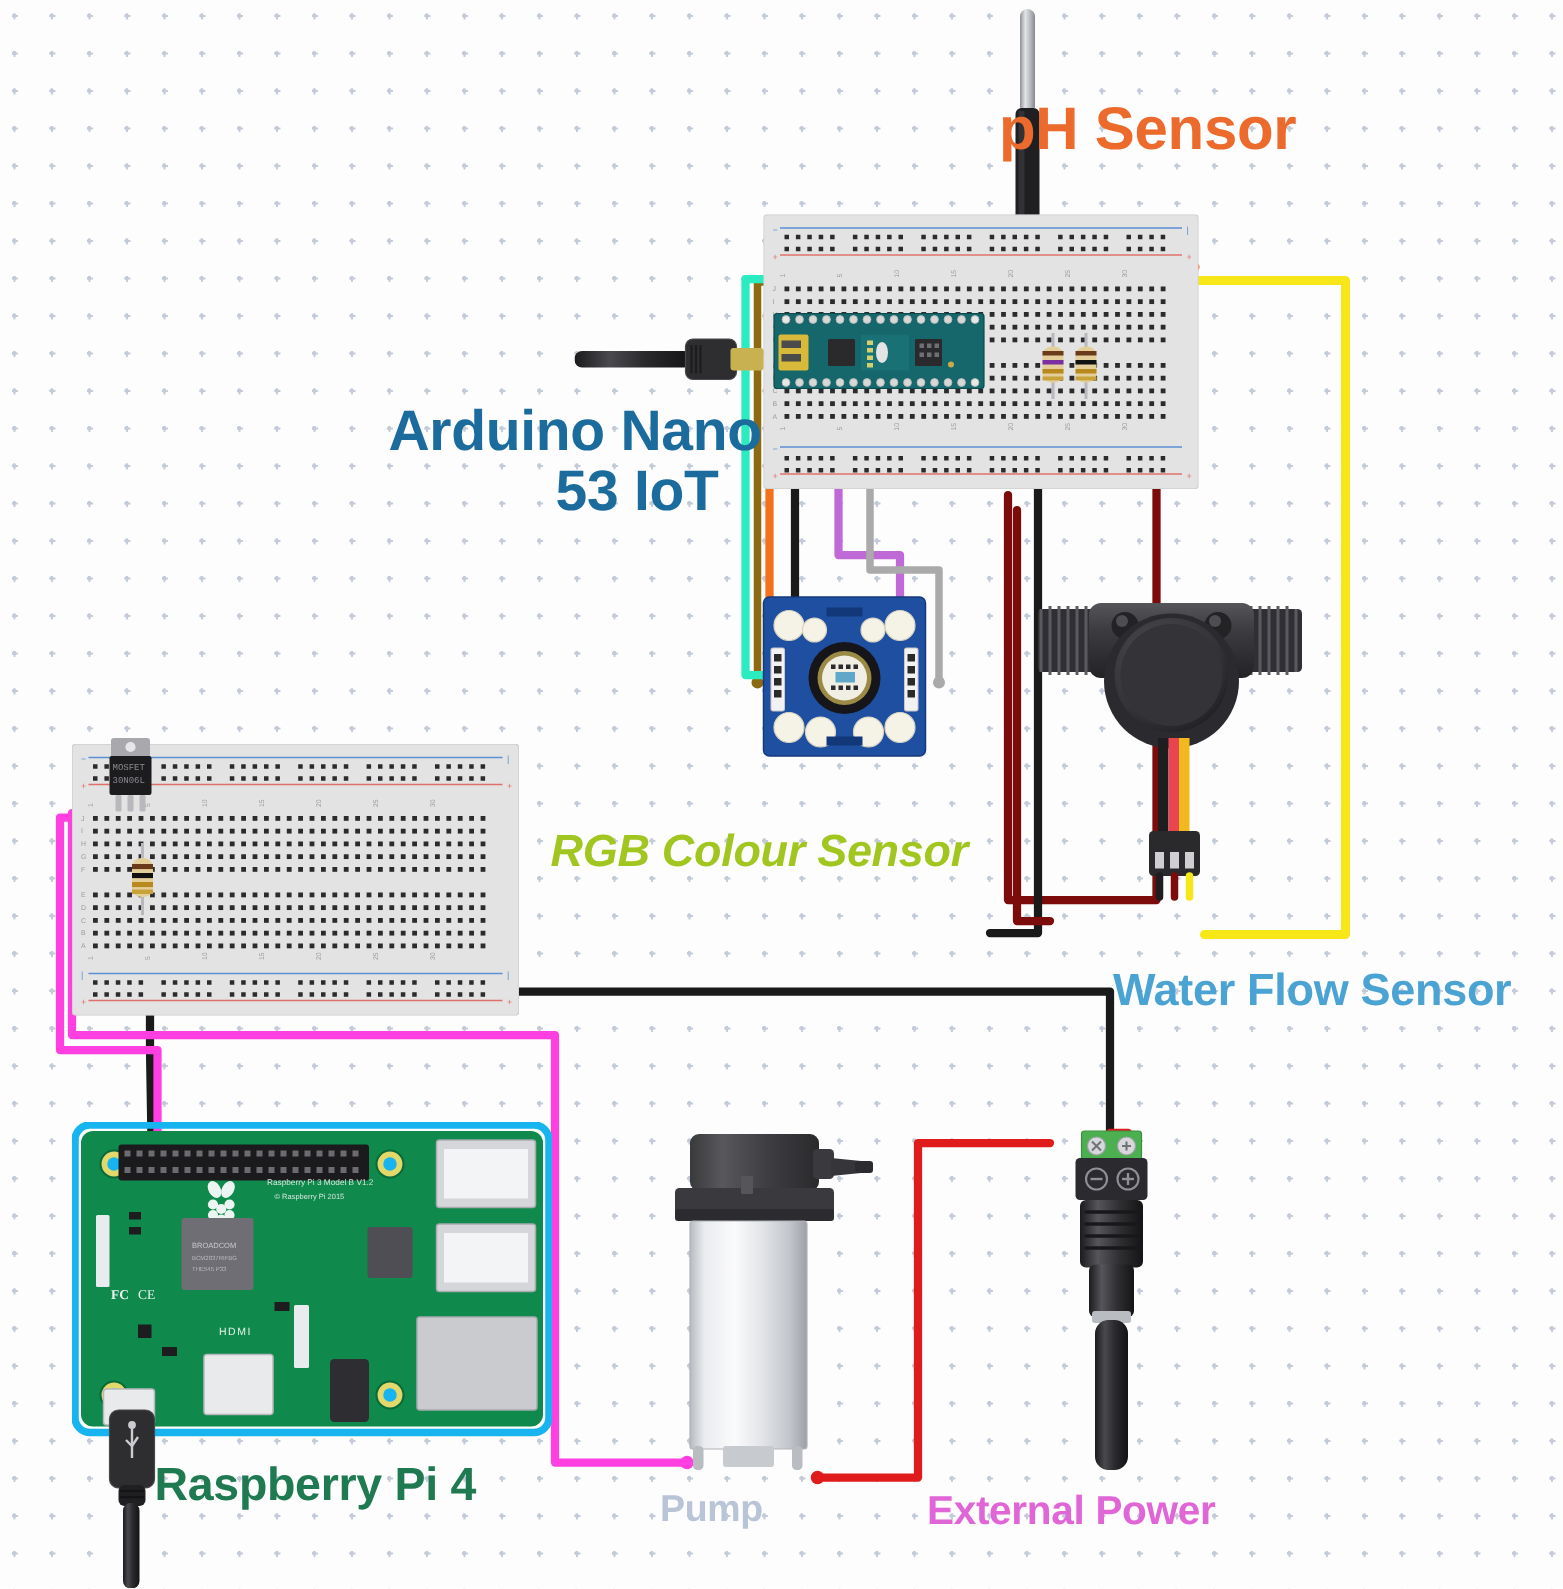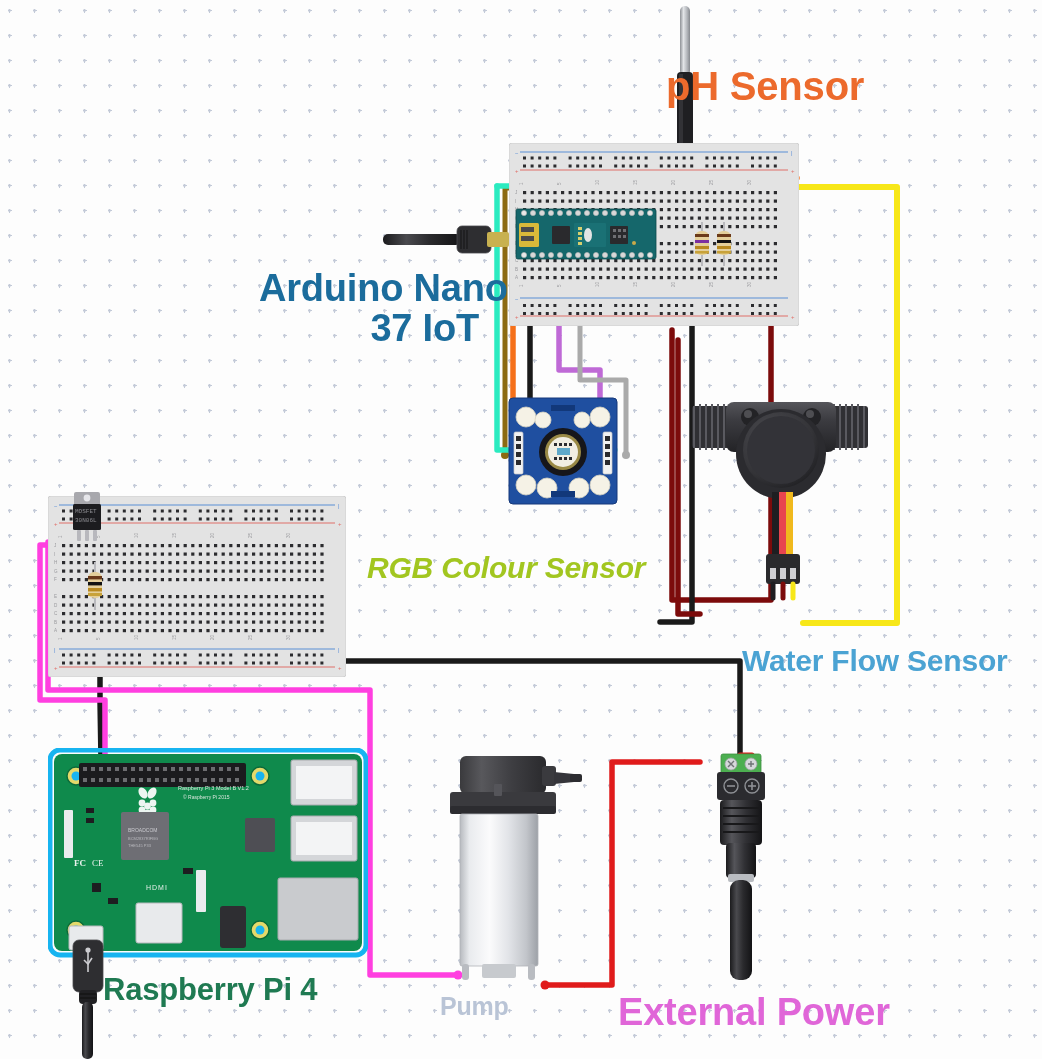--- a/index.html
+++ b/index.html
@@ -41,21 +41,21 @@
     white-space: nowrap;
     letter-spacing: -0.2px;
     line-height: 1.05;
   }
   #lbl-ph       { left: 666px; top: 65px;  font-size: 40px; color:#EC6A2C; }
   #lbl-arduino  { left: 259px; top: 269px; font-size: 38px; color:#1B6C9C; text-align:right; width:220px;}
   #lbl-rgb      { left: 367px; top: 552px; font-size: 30px; color:#A2C620;font-style:italic; }
   #lbl-flow     { left: 742px; top: 645px; font-size: 30px; color:#4BA3D3; }
   #lbl-rpi      { left: 103px; top: 974px; font-size: 31px; color:#1F7A52; }
   #lbl-pump     { left: 440px; top: 993px; font-size: 25px; color:#B9C4D6; }
-  #lbl-power    { left: 618px; top: 993px; font-size: 38px; color:#E066D8; }
+  #lbl-power    { left: 618px; top: 993px; font-size: 27px; color:#E066D8; }
   .comp { position:absolute; }
 </style>
 </head>
 <body>
 
 <div id="canvas">
   <div class="grid-plus"></div>
 
   <svg class="layer" viewBox="0 0 1042 1059">
     <defs>
@@ -1608,20 +1608,20 @@
 
     <rect x="22" y="93" width="30" height="35" rx="4" fill="url(#jackGrad)"></rect>
     <rect x="24" y="124" width="26" height="8" rx="2" fill="#b9bcc1"></rect>
 
     <rect x="26" y="130" width="22" height="100" rx="9" fill="url(#cableBlk)"></rect>
   </svg>
 
   <div class="lbl" id="lbl-ph">pH Sensor</div>
   <div class="lbl" id="lbl-arduino">
     <div>Arduino Nano</div>
-    <div>37 IoT</div>
+    <div>53 IoT</div>
   </div>
   <div class="lbl" id="lbl-rgb">RGB Colour Sensor</div>
   <div class="lbl" id="lbl-flow">Water Flow Sensor</div>
   <div class="lbl" id="lbl-rpi">Raspberry Pi 4</div>
   <div class="lbl" id="lbl-pump">Pump</div>
   <div class="lbl" id="lbl-power">External Power</div>
 </div>
 
 </body></html>

